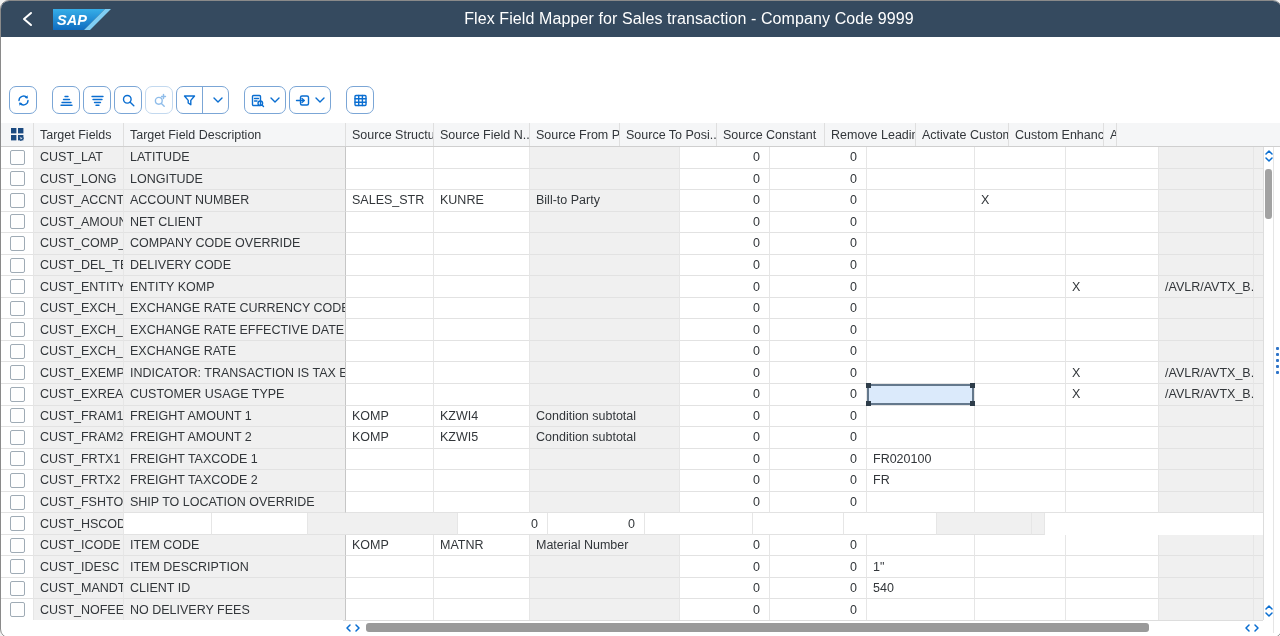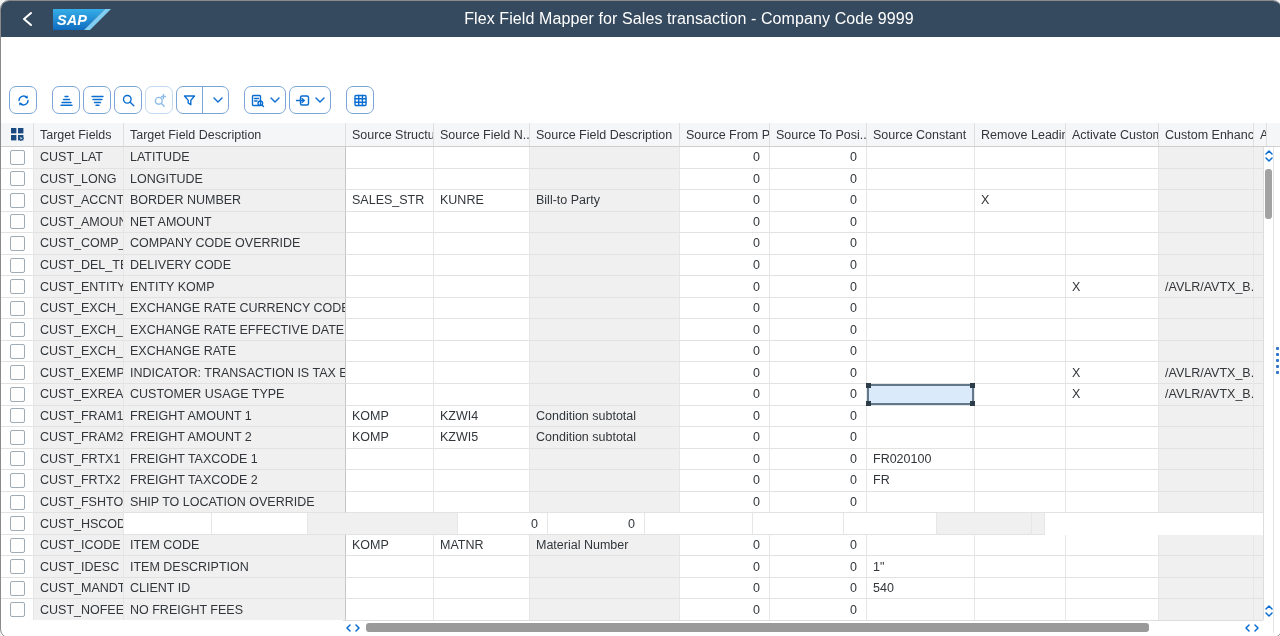--- a/index.html
+++ b/index.html
@@ -198,21 +198,20 @@
             <rect x="1" y="8" width="5.4" height="5.4" fill="#1b4a80"></rect>
             <rect x="8" y="8" width="5.4" height="5.4" fill="#1b4a80"></rect>
             <polygon points="9.5,9.5 13.8,11.2 11.6,11.9 10.8,14 9.5,9.5" fill="#fff" stroke="#1b4a80" stroke-width="0.8"></polygon>
           </svg>
         </span>
       </div>
       <div class="hcell" style="width: 90px;">Target Fields</div>
       <div class="hcell frozen-edge" style="width: 222px;">Target Field Description</div>
       <div class="hcell" style="width: 88px;">Source Structur..</div>
       <div class="hcell" style="width: 96px;">Source Field N..</div>
-      <div class="hcell" style="width: 150px;">Source Field Description</div>
       <div class="hcell" style="width: 90px;">Source From P..</div>
       <div class="hcell" style="width: 97px;">Source To Posi..</div>
       <div class="hcell" style="width: 108px;">Source Constant</div>
       <div class="hcell" style="width: 91px;">Remove Leadin..</div>
       <div class="hcell" style="width: 93px;">Activate Custom..</div>
       <div class="hcell" style="width: 95px;">Custom Enhanc..</div>
       <div class="hcell" style="width: 9px;">A</div>
     </div>
 
   <div class="rows" id="rows">
@@ -248,38 +247,38 @@
         <div class="cell" style="width: 91px;"></div>
         <div class="cell" style="width: 93px;"></div>
         <div class="cell ro" style="width: 95px;"></div>
         <div class="cell ro" style="width: 9px;"></div>
       </div>
       <div class="trow">
         <div class="cell selc" style="width: 33px;">
           <span class="checkbox"></span>
         </div>
         <div class="cell ro" style="width: 90px;">CUST_ACCNT</div>
-        <div class="cell ro frozen-edge" style="width: 222px;">BORDER NUMBER</div>
+        <div class="cell ro frozen-edge" style="width: 222px;">ACCOUNT NUMBER</div>
         <div class="cell" style="width: 88px;">SALES_STR</div>
         <div class="cell" style="width: 96px;">KUNRE</div>
         <div class="cell ro" style="width: 150px;">Bill-to Party</div>
         <div class="cell num" style="width: 90px;">0</div>
         <div class="cell num" style="width: 97px;">0</div>
         <div class="cell" style="width: 108px;"></div>
         <div class="cell" style="width: 91px;">X</div>
         <div class="cell" style="width: 93px;"></div>
         <div class="cell ro" style="width: 95px;"></div>
         <div class="cell ro" style="width: 9px;"></div>
       </div>
       <div class="trow">
         <div class="cell selc" style="width: 33px;">
           <span class="checkbox"></span>
         </div>
         <div class="cell ro" style="width: 90px;">CUST_AMOUNT</div>
-        <div class="cell ro frozen-edge" style="width: 222px;">NET AMOUNT</div>
+        <div class="cell ro frozen-edge" style="width: 222px;">NET CLIENT</div>
         <div class="cell" style="width: 88px;"></div>
         <div class="cell" style="width: 96px;"></div>
         <div class="cell ro" style="width: 150px;"></div>
         <div class="cell num" style="width: 90px;">0</div>
         <div class="cell num" style="width: 97px;">0</div>
         <div class="cell" style="width: 108px;"></div>
         <div class="cell" style="width: 91px;"></div>
         <div class="cell" style="width: 93px;"></div>
         <div class="cell ro" style="width: 95px;"></div>
         <div class="cell ro" style="width: 9px;"></div>
@@ -575,21 +574,21 @@
         <div class="cell" style="width: 91px;"></div>
         <div class="cell" style="width: 93px;"></div>
         <div class="cell ro" style="width: 95px;"></div>
         <div class="cell ro" style="width: 9px;"></div>
       </div>
       <div class="trow">
         <div class="cell selc" style="width: 33px;">
           <span class="checkbox"></span>
         </div>
         <div class="cell ro" style="width: 90px;">CUST_NOFEE</div>
-        <div class="cell ro frozen-edge" style="width: 222px;">NO FREIGHT FEES</div>
+        <div class="cell ro frozen-edge" style="width: 222px;">NO DELIVERY FEES</div>
         <div class="cell" style="width: 88px;"></div>
         <div class="cell" style="width: 96px;"></div>
         <div class="cell ro" style="width: 150px;"></div>
         <div class="cell num" style="width: 90px;">0</div>
         <div class="cell num" style="width: 97px;">0</div>
         <div class="cell" style="width: 108px;"></div>
         <div class="cell" style="width: 91px;"></div>
         <div class="cell" style="width: 93px;"></div>
         <div class="cell ro" style="width: 95px;"></div>
         <div class="cell ro" style="width: 9px;"></div>

